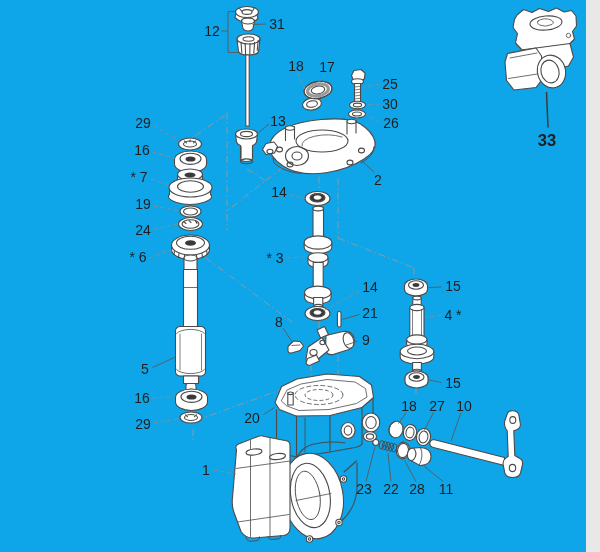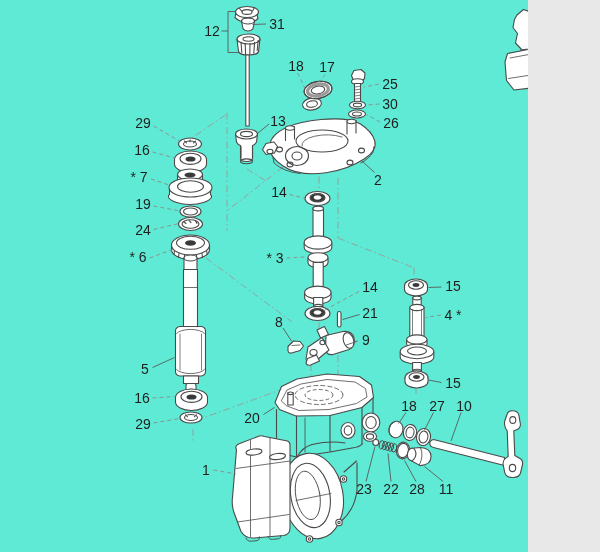--- a/index.html
+++ b/index.html
@@ -1,16 +1,16 @@
 <!DOCTYPE html>
 <html><head>
 <meta charset="utf-8">
 <style>
   html,body{margin:0;padding:0;background:#e8e8e8;}
-  .page{width:528px;height:552px;background:#5eead4;position:relative;overflow:hidden;
+  .page{width:586px;height:552px;background:#0ea5e9;position:relative;overflow:hidden;
         font-family:"Liberation Sans",sans-serif;}
   .page svg{position:absolute;left:0;top:0;}
   text.part-label{fill:#1f1f1f;}
 </style>
 </head>
 <body>
 
 <div class="page">
 <svg id="art" viewBox="0 0 600 552" width="600" height="552">
 

